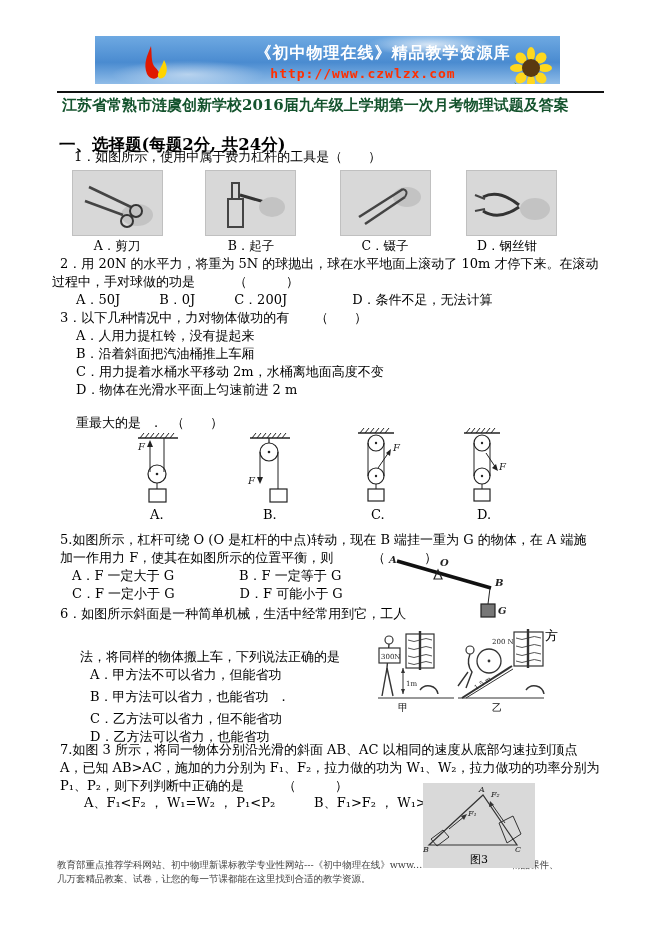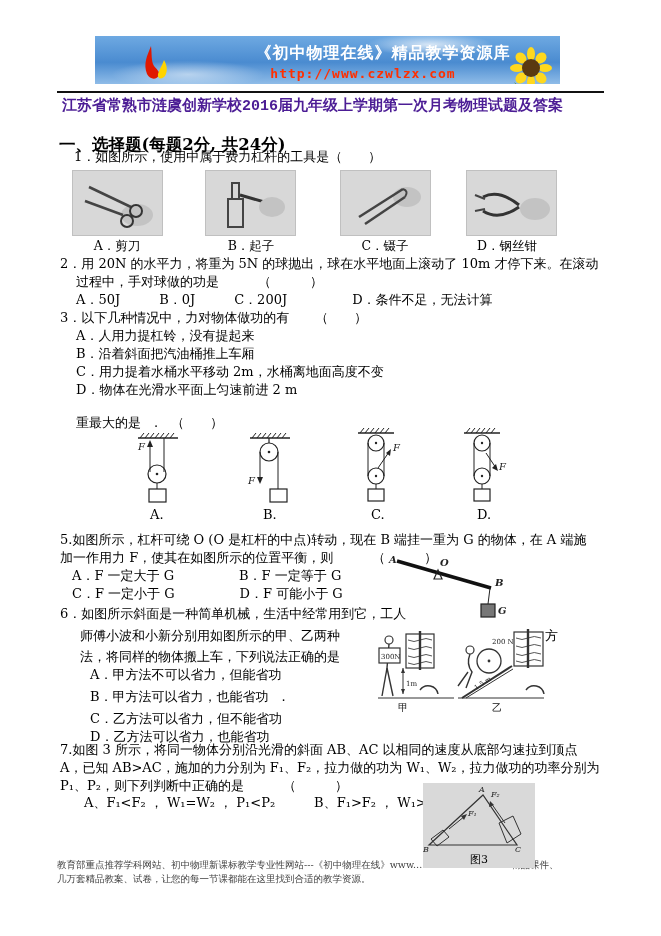--- a/index.html
+++ b/index.html
@@ -16,21 +16,21 @@
   .banner-title{position:absolute;left:118px;top:7px;width:340px;text-align:center;
       font-family:"DejaVu Sans","Liberation Sans",sans-serif;
       font-weight:bold;font-size:16px;color:#ffffff;letter-spacing:1px;white-space:pre;}
   .banner-url{position:absolute;left:118px;top:30px;width:300px;text-align:center;
       font-family:"DejaVu Sans Mono","Liberation Mono",monospace;
       font-weight:bold;font-size:13px;color:#ff2f00;letter-spacing:1px;white-space:pre;}
   .logo-svg{position:absolute;left:42px;top:6px;}
   .flower-svg{position:absolute;right:6px;top:10px;}
   .rule{position:absolute;left:57px;top:91px;width:547px;height:2px;background:#111;}
   .doc-title{position:absolute;left:62px;top:96px;font-size:15px;font-weight:bold;
-      color:#4c1d95;white-space:pre;font-family:Liberation Mono, monospace;}
+      color:#14532d;white-space:pre;}
   .section-h{position:absolute;left:59px;top:134px;font-size:16.5px;font-weight:bold;white-space:pre;}
   
   .photo{position:absolute;top:170px;width:89px;height:64px;background:#d8d8d8;border:1px solid #c0c0c0;}
   .plabel{position:absolute;top:238px;width:110px;text-align:center;font-size:12.5px;white-space:pre;}
   
   .figsvg{position:absolute;}
   .fig3box{position:absolute;left:423px;top:783px;width:112px;height:85px;background:#d9d9d9;z-index:3;}
   .fig3cap{position:absolute;left:0;top:69px;width:100%;text-align:center;font-size:11px;}
   .footer-ln{position:absolute;font-size:9.5px;color:#3f3f3f;white-space:pre;z-index:1;}
   svg{display:block;}
@@ -104,21 +104,21 @@
       <line x1="8" y1="24" x2="18" y2="28" stroke="#444" stroke-width="2"></line>
       <line x1="8" y1="40" x2="18" y2="38" stroke="#444" stroke-width="2"></line>
     </svg>
   </div>
   <div class="plabel" style="left:62px">A．剪刀</div>
   <div class="plabel" style="left:196px">B．起子</div>
   <div class="plabel" style="left:330px">C．镊子</div>
   <div class="plabel" style="left:452px">D．钢丝钳</div>
 
   <div class="ln" style="left:60px;top:255px">2．用 20N 的水平力，将重为 5N 的球抛出，球在水平地面上滚动了 10m 才停下来。在滚动</div>
-  <div class="ln" style="left:76px;top:273px">过程中，手对球做的功是　　　（　　　）</div>
+  <div class="ln" style="left:52px;top:273px">过程中，手对球做的功是　　　（　　　）</div>
   <div class="opt-ln" style="left:76px;top:291px">A．50J　　　B．0J　　　C．200J　　　　　D．条件不足，无法计算</div>
 
   <div class="ln" style="left:60px;top:309px">3．以下几种情况中，力对物体做功的有　　（　　）</div>
   <div class="opt-ln" style="left:76px;top:345px">B．沿着斜面把汽油桶推上车厢</div>
   <div class="opt-ln" style="left:76px;top:327px">A．人用力提杠铃，没有提起来</div>
   <div class="opt-ln" style="left:76px;top:363px">C．用力提着水桶水平移动 2m，水桶离地面高度不变</div>
   <div class="opt-ln" style="left:76px;top:381px">D．物体在光滑水平面上匀速前进 2 m</div>
 
   <div class="ln" style="left:76px;top:414px">重最大的是　.　（　　）</div>
 
@@ -195,21 +195,20 @@
     <line x1="9" y1="11" x2="103" y2="38" stroke="#111" stroke-width="3.6"></line>
     <text x="52" y="16" font-size="10" font-style="italic" font-weight="bold" fill="#222">O</text>
     <polygon points="50,20 46,29 54,29" fill="none" stroke="#222" stroke-width="1.2"></polygon>
     <text x="107" y="36" font-size="10" font-style="italic" font-weight="bold" fill="#222">B</text>
     <line x1="102" y1="38" x2="100" y2="54" stroke="#222" stroke-width="1"></line>
     <rect x="93" y="54" width="14" height="13" fill="#777" stroke="#222" stroke-width="1.2"></rect>
     <text x="110" y="64" font-size="10" font-style="italic" font-weight="bold" fill="#222">G</text>
   </svg>
 
   <div class="ln" style="left:60px;top:605px">6．如图所示斜面是一种简单机械，生活中经常用到它，工人</div>
-  <div class="ln" style="left:80px;top:627px">师傅小波和小新分别用如图所示的甲、乙两种</div>
   <div class="ln" style="left:545px;top:627px">方</div>
   <div class="ln" style="left:80px;top:648px">法，将同样的物体搬上车，下列说法正确的是</div>
   <div class="opt-ln" style="left:90px;top:666px">A．甲方法不可以省力，但能省功</div>
   <div class="opt-ln" style="left:90px;top:688px">B．甲方法可以省力，也能省功　.</div>
   <div class="opt-ln" style="left:90px;top:728px">D．乙方法可以省力，也能省功</div>
   <div class="opt-ln" style="left:90px;top:710px">C．乙方法可以省力，但不能省功</div>
 
   <svg class="figsvg" style="left:376px;top:628px" width="170" height="88" viewBox="0 0 170 88">
 
     <line x1="2" y1="70" x2="78" y2="70" stroke="#333" stroke-width="1"></line>

